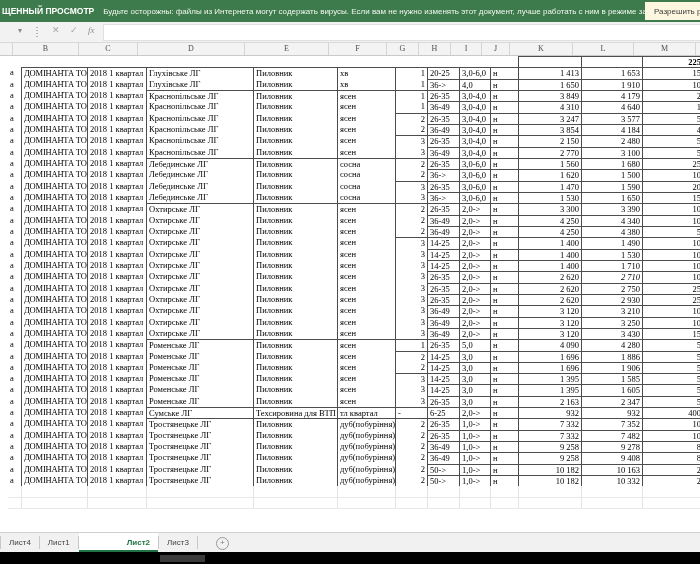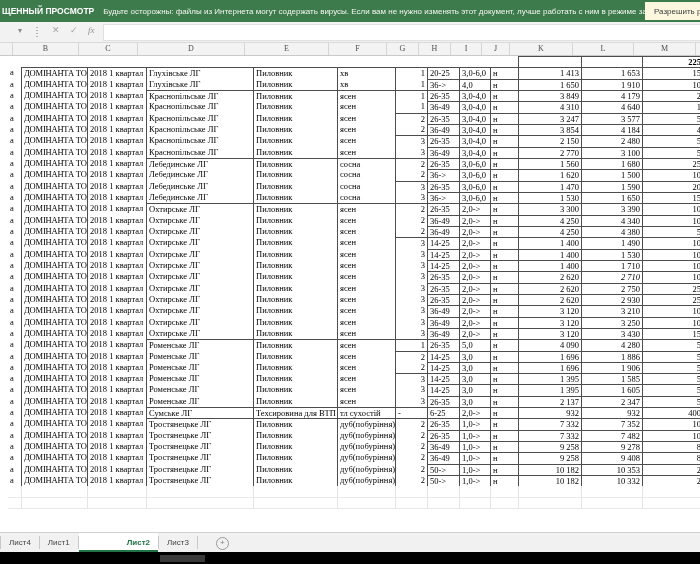--- a/index.html
+++ b/index.html
@@ -558,31 +558,31 @@
         <div class="cl cl-a acell" style="width: 13px;">а</div>
         <div class="cl cl-b bl" style="width: 66px;">ДОМІНАНТА ТОВ</div>
         <div class="cl cl-c bl" style="width: 59px;">2018 1 квартал</div>
         <div class="cl cl-d bl" style="width: 107px;">Роменське ЛГ</div>
         <div class="cl cl-e bl" style="width: 84px;">Пиловник</div>
         <div class="cl cl-f bl" style="width: 58px;">ясен</div>
         <div class="cl cl-g bl num" style="width: 32px;">3</div>
         <div class="cl cl-h bl bt" style="width: 32px;">26-35</div>
         <div class="cl cl-i bl bt" style="width: 31px;">3,0</div>
         <div class="cl cl-j bl bt" style="width: 28px;">н</div>
-        <div class="cl cl-k bl bt num" style="width: 63px;">2 137</div>
+        <div class="cl cl-k bl bt num" style="width: 63px;">2 163</div>
         <div class="cl cl-l bl bt num" style="width: 61px;">2 347</div>
         <div class="cl cl-m bl br bt num" style="width: 62px;">5</div>
       </div>
       <div class="row" style="height: 11.33px;">
         <div class="cl cl-a acell" style="width: 13px;">а</div>
         <div class="cl cl-b bl" style="width: 66px;">ДОМІНАНТА ТОВ</div>
         <div class="cl cl-c bl" style="width: 59px;">2018 1 квартал</div>
         <div class="cl cl-d bl bt" style="width: 107px;">Сумське ЛГ</div>
         <div class="cl cl-e bl bt" style="width: 84px;">Техсировина для ВТП</div>
-        <div class="cl cl-f bl bt" style="width: 58px;">тл сухостій</div>
+        <div class="cl cl-f bl bt" style="width: 58px;">тл квартал</div>
         <div class="cl cl-g bl bt" style="width: 32px;">-</div>
         <div class="cl cl-h bl bt" style="width: 32px;">6-25</div>
         <div class="cl cl-i bl bt" style="width: 31px;">2,0-&gt;</div>
         <div class="cl cl-j bl bt" style="width: 28px;">н</div>
         <div class="cl cl-k bl bt num" style="width: 63px;">932</div>
         <div class="cl cl-l bl bt num" style="width: 61px;">932</div>
         <div class="cl cl-m bl br bt num" style="width: 62px;">400</div>
       </div>
       <div class="row" style="height: 11.33px;">
         <div class="cl cl-a acell" style="width: 13px;">а</div>
@@ -649,21 +649,21 @@
         <div class="cl cl-b bl" style="width: 66px;">ДОМІНАНТА ТОВ</div>
         <div class="cl cl-c bl" style="width: 59px;">2018 1 квартал</div>
         <div class="cl cl-d bl" style="width: 107px;">Тростянецьке ЛГ</div>
         <div class="cl cl-e bl" style="width: 84px;">Пиловник</div>
         <div class="cl cl-f bl" style="width: 58px;">дуб(побуріння)</div>
         <div class="cl cl-g bl num" style="width: 32px;">2</div>
         <div class="cl cl-h bl bt" style="width: 32px;">50-&gt;</div>
         <div class="cl cl-i bl bt" style="width: 31px;">1,0-&gt;</div>
         <div class="cl cl-j bl bt" style="width: 28px;">н</div>
         <div class="cl cl-k bl bt num" style="width: 63px;">10 182</div>
-        <div class="cl cl-l bl bt num" style="width: 61px;">10 353</div>
+        <div class="cl cl-l bl bt num" style="width: 61px;">10 163</div>
         <div class="cl cl-m bl br bt num" style="width: 62px;">2</div>
       </div>
       <div class="row" style="height: 11.33px;">
         <div class="cl cl-a acell" style="width: 13px;">а</div>
         <div class="cl cl-b bl" style="width: 66px;">ДОМІНАНТА ТОВ</div>
         <div class="cl cl-c bl" style="width: 59px;">2018 1 квартал</div>
         <div class="cl cl-d bl" style="width: 107px;">Тростянецьке ЛГ</div>
         <div class="cl cl-e bl" style="width: 84px;">Пиловник</div>
         <div class="cl cl-f bl" style="width: 58px;">дуб(побуріння)</div>
         <div class="cl cl-g bl num" style="width: 32px;">2</div>

